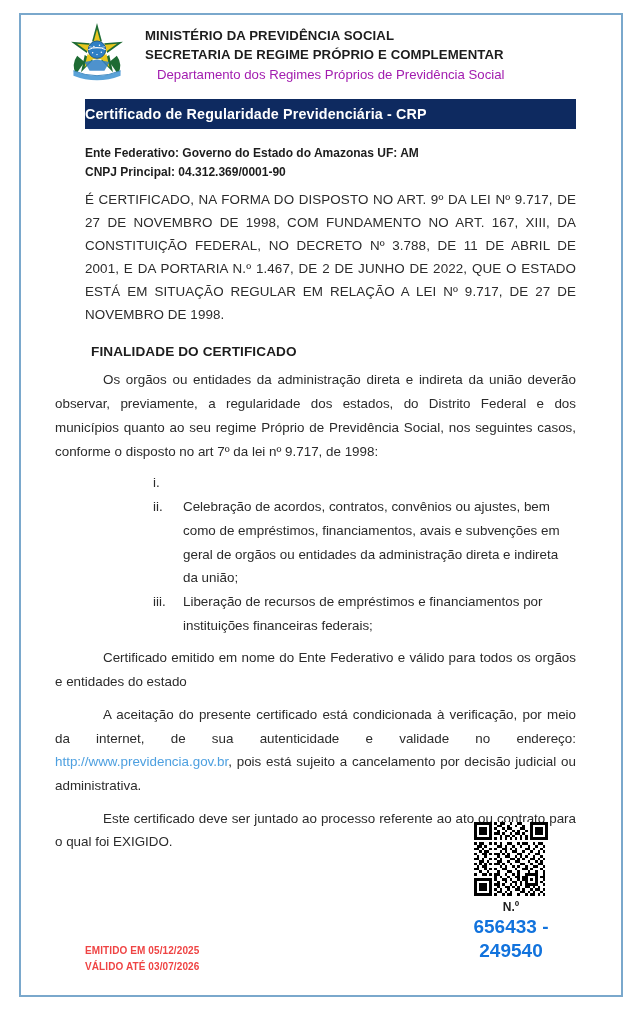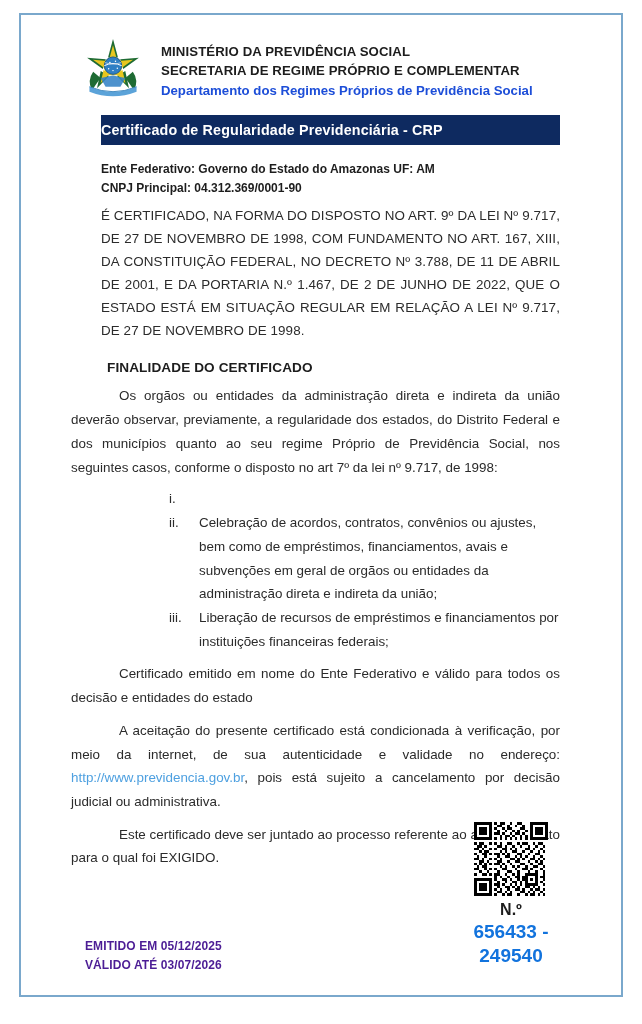--- a/index.html
+++ b/index.html
@@ -34,21 +34,21 @@
     pointer-events: none;
   }
 
   .content {
     position: absolute;
     left: 19px;
     top: 13px;
     width: 604px;
     height: 984px;
     box-sizing: border-box;
-    padding: 16px;
+    padding: 0;
   }
 
   
   .header {
     display: flex;
     align-items: center;
     padding: 8px 0 0 47px;
     gap: 17px;
   }
   .emblem {
@@ -65,24 +65,25 @@
   .header-line1, .header-line2 {
     font-size: 13.2px;
     font-weight: bold;
     letter-spacing: 0.1px;
     color: #1d1d1d;
     line-height: 1.47;
     white-space: nowrap;
   }
   .header-line3 {
     font-size: 13.2px;
-    font-weight: bold;
-    color: #1d4ed8;
+    font-weight: normal;
+    color: #a21caf;
     line-height: 1.47;
     white-space: nowrap;
+    margin-left: 12px;
   }
 
   
   .banner {
     margin: 12px 47px 0 66px;
     height: 30px;
     background: #0e2a60;
     color: #ffffff;
     display: flex;
     align-items: center;
@@ -178,43 +179,43 @@
     flex-direction: column;
     align-items: center;
   }
   .qr-code {
     width: 74px;
     height: 74px;
     display: block;
   }
   .qr-label {
     margin-top: 4px;
-    font-size: 16px;
+    font-size: 12px;
     font-weight: bold;
     color: #1d1d1d;
     line-height: 1.25;
     text-align: center;
   }
   .qr-number {
     font-size: 19px;
     font-weight: bold;
     color: #1273dd;
     line-height: 1.25;
     text-align: center;
     white-space: nowrap;
   }
   .dates {
     position: absolute;
     left: 66px;
     bottom: 22px;
   }
   .date-line {
-    font-size: 12px;
-    font-weight: bold;
-    color: #4c1d95;
+    font-size: 10px;
+    font-weight: bold;
+    color: #ef4444;
     line-height: 1.6;
     letter-spacing: 0.1px;
   }
 </style>
 </head>
 <body>
 
 <div class="page">
 
   <div class="page-border"></div>
@@ -295,21 +296,21 @@
       <li class="roman-item">
         <span class="roman-marker">ii.</span>
         <span class="roman-text">Celebração de acordos, contratos, convênios ou ajustes, bem como de empréstimos, financiamentos, avais e subvenções em geral de orgãos ou entidades da administração direta e indireta da união;</span>
       </li>
       <li class="roman-item">
         <span class="roman-marker">iii.</span>
         <span class="roman-text">Liberação de recursos de empréstimos e financiamentos por instituições financeiras federais;</span>
       </li>
     </ul>
 
-    <div class="body-para">Certificado emitido em nome do Ente Federativo e válido para todos os decisão e entidades do  estado</div>
+    <div class="body-para">Certificado emitido em nome do Ente Federativo e válido para todos os orgãos e entidades do  estado</div>
 
     <div class="body-para"><span>A aceitação do presente certificado está condicionada à verificação, por meio da internet, de sua autenticidade e validade no endereço: </span><a class="doc-link" href="#">http://www.previdencia.gov.br</a><span>, pois está sujeito a cancelamento por decisão judicial ou administrativa.</span></div>
 
     <div class="body-para">Este certificado deve ser juntado ao processo referente ao ato ou contrato para o qual foi EXIGIDO.</div>
 
     <div class="footer">
 
       <div class="qr-area">
         <svg class="qr-code" viewBox="0 0 29 29" shape-rendering="crispEdges">
           <rect width="29" height="29" fill="#ffffff"></rect>

